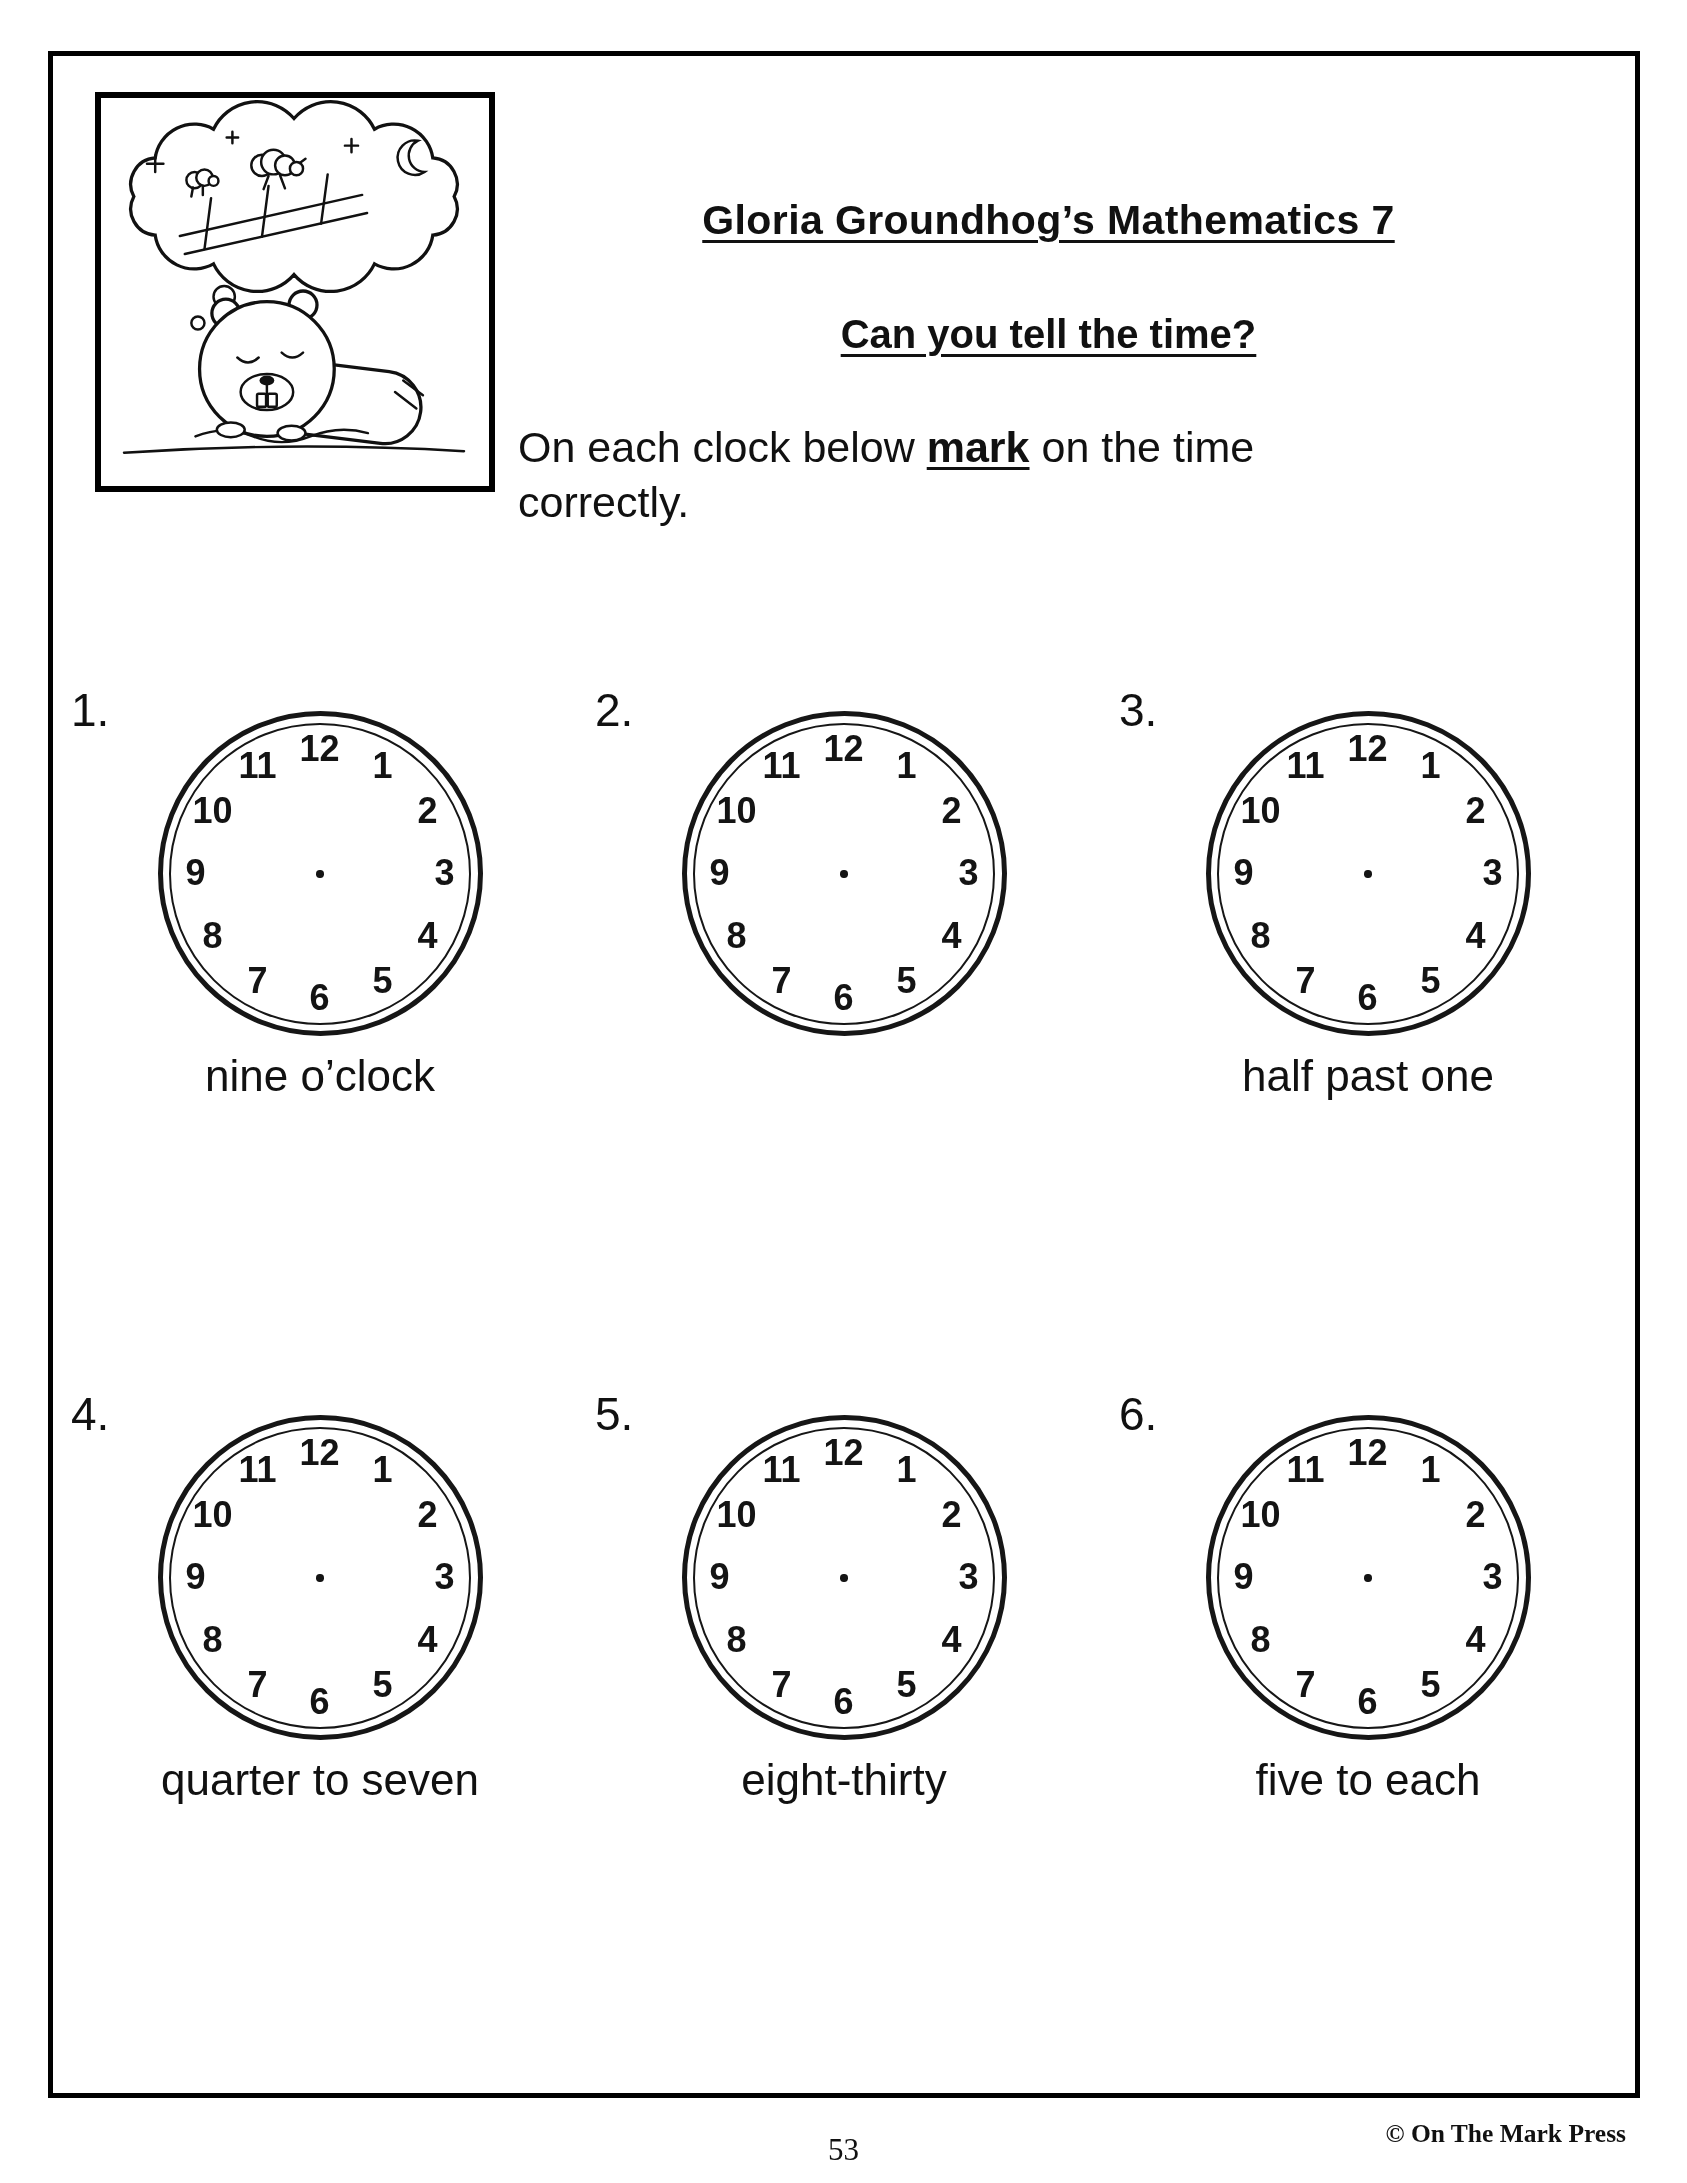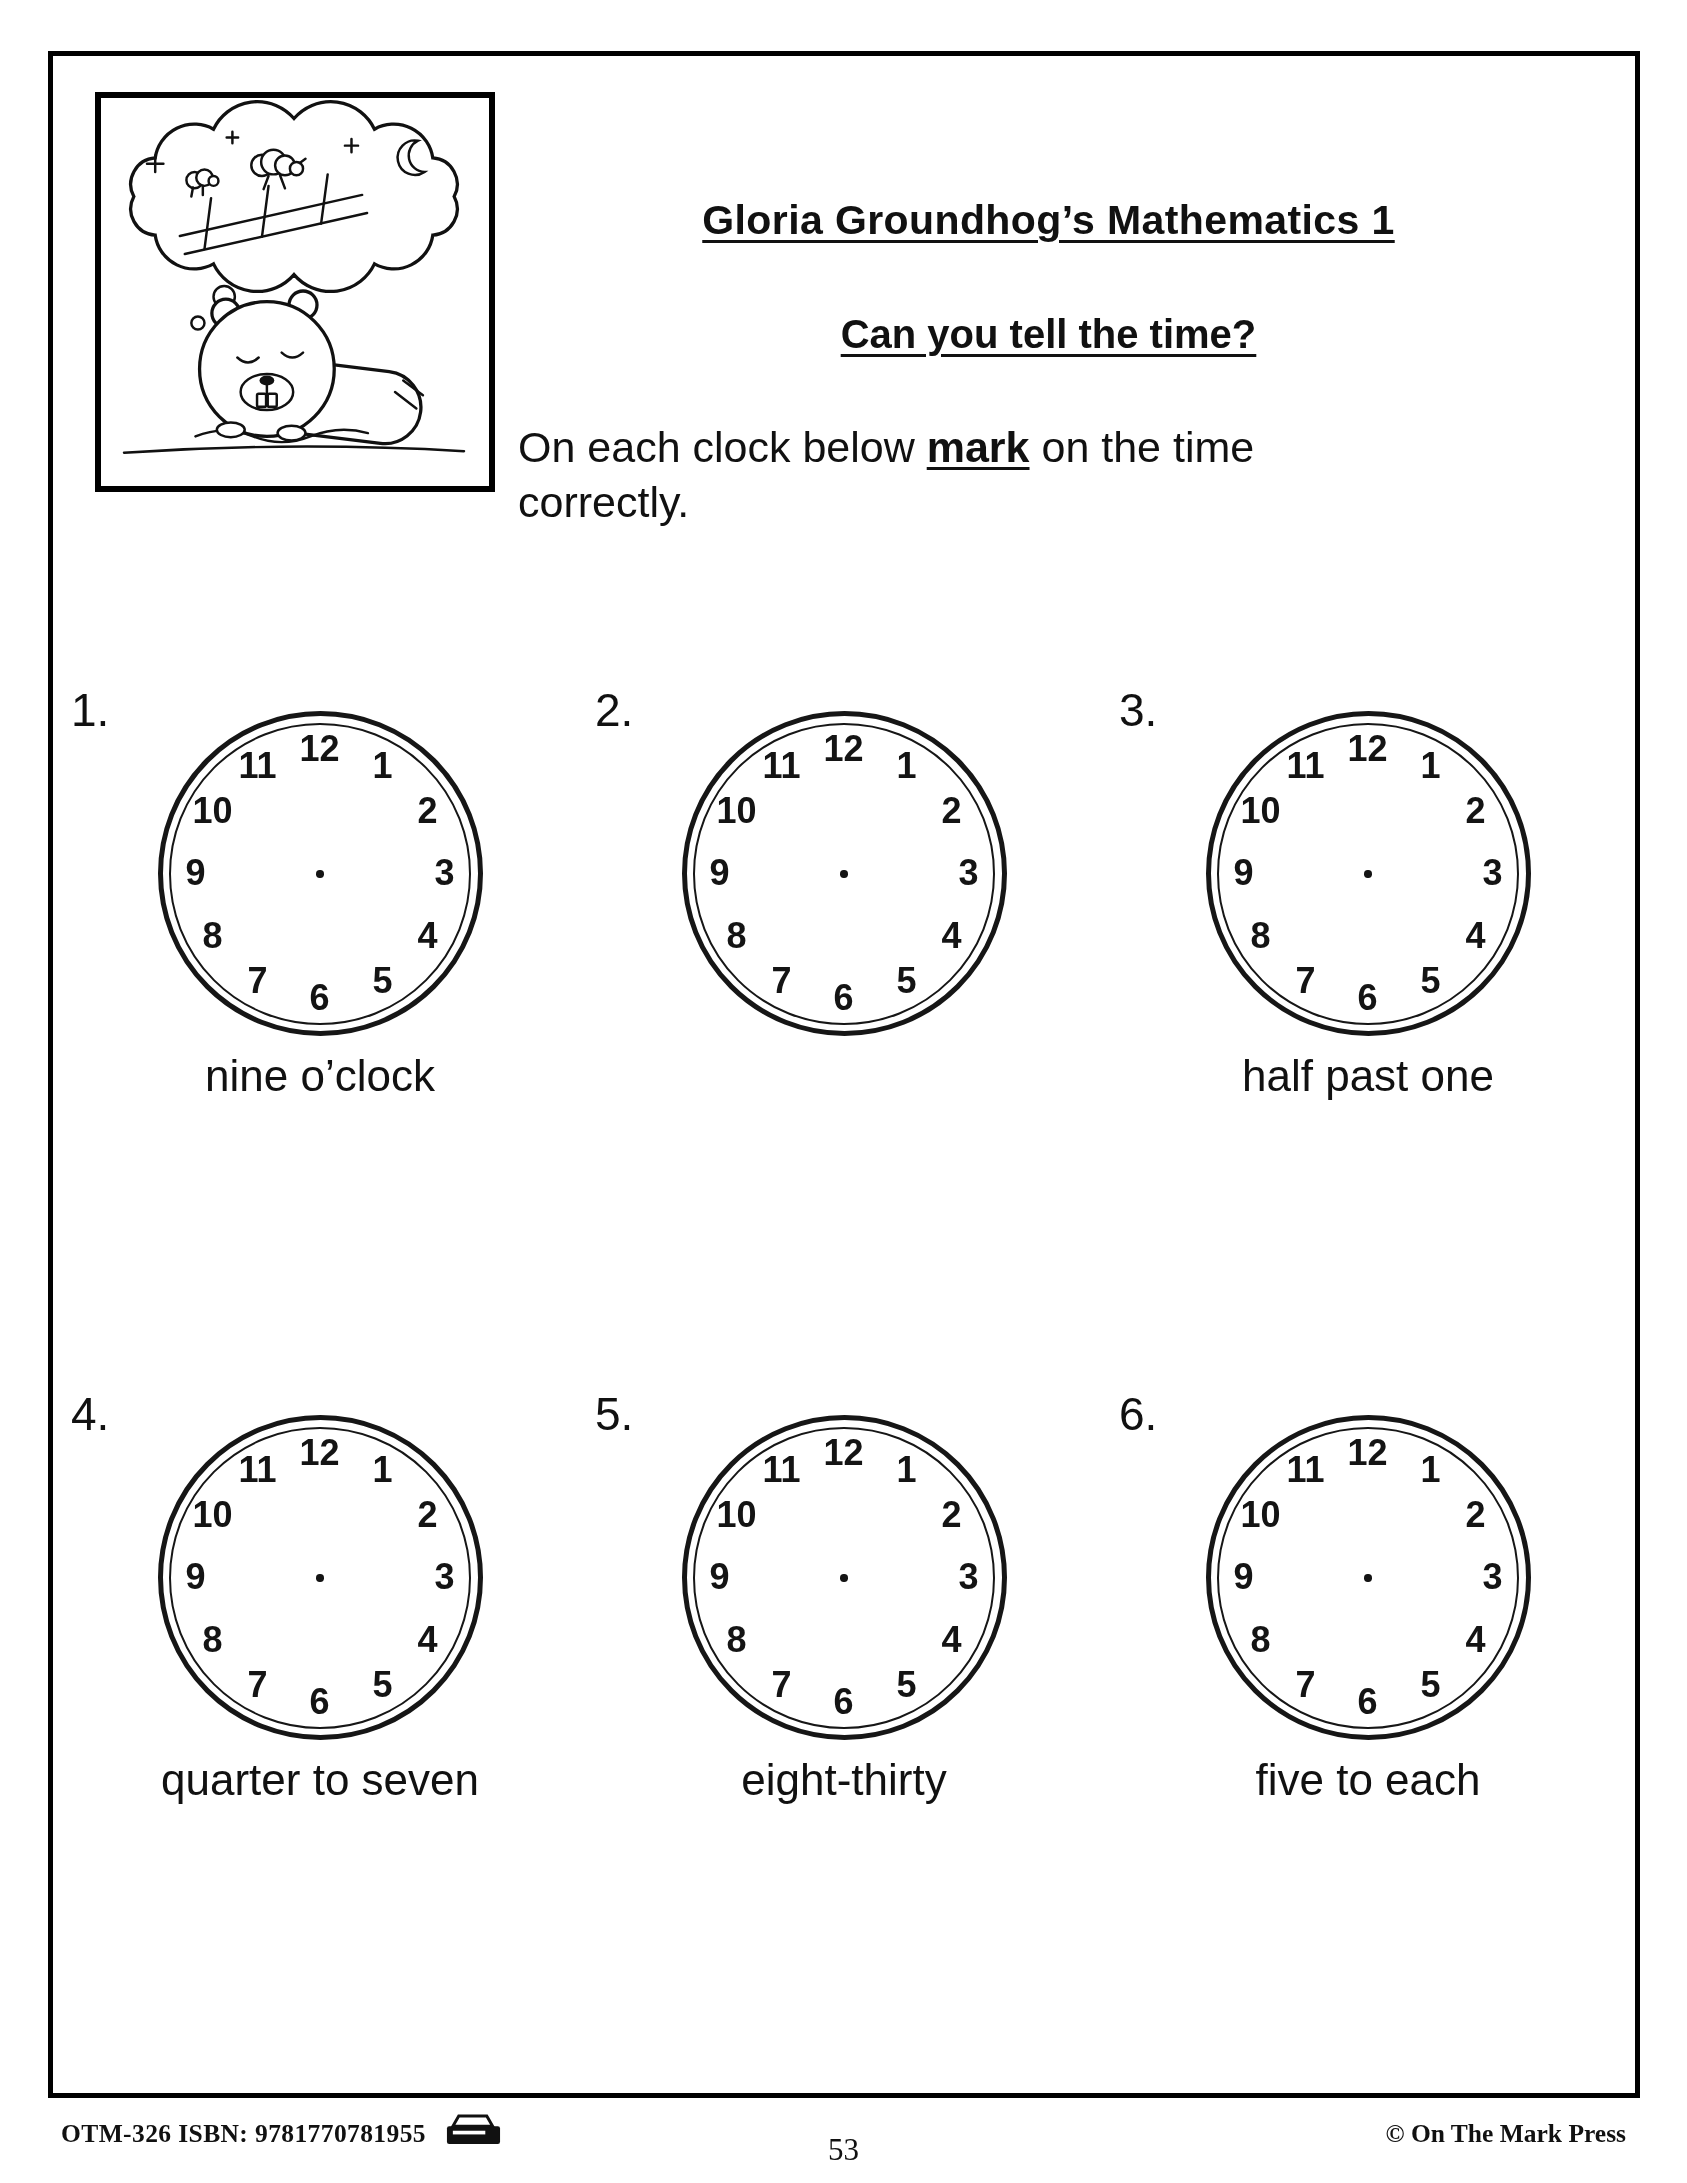--- a/index.html
+++ b/index.html
@@ -203,21 +203,21 @@
       <ellipse cx="202" cy="344" rx="9" ry="6" fill="#111"></ellipse>
       <path class="ln" d="M 202 350 V 360"></path>
       <rect class="shp3" x="190" y="360" width="11" height="16" rx="2"></rect>
       <rect class="shp3" x="203" y="360" width="11" height="16" rx="2"></rect>
 
       <ellipse class="shp3" cx="158" cy="404" rx="17" ry="9"></ellipse>
       <ellipse class="shp3" cx="232" cy="408" rx="17" ry="9"></ellipse>
     </svg>
   </div>
   <div class="header-right">
-    <h1 class="title">Gloria Groundhog’s Mathematics 1</h1>
+    <h1 class="title">Gloria Groundhog’s Mathematics 7</h1>
     <h2 class="subtitle">Can you tell the time?</h2>
     <p class="instruction"><span>On each clock below </span><span class="mark-word">mark</span><span> on the time correctly.</span></p>
   </div>
 </div>
 
 <div class="clock-row" id="clock-row-1">
     <div class="clock-cell">
       <div class="clock-number-label">1.</div>
       <div class="clock-face">
         <div class="clock-inner-ring"></div>
@@ -334,26 +334,16 @@
         <span class="clock-numeral" style="left: 33px; top: 157px;">9</span>
         <span class="clock-numeral" style="left: 50px; top: 95px;">10</span>
         <span class="clock-numeral" style="left: 95px; top: 50px;">11</span>
         <div class="clock-center-dot"></div>
       </div>
       <div class="clock-caption">five to each</div>
     </div>
   </div>
 
 <div class="footer">
-  <div class="footer-left">
-    <span>OTM-326  ISBN: 9781770781955</span>
-    <span class="printer-icon">
-      <svg width="59" height="38" viewBox="0 0 80 50">
-        <rect x="4" y="20" width="72" height="24" rx="3" fill="#111"></rect>
-        <polygon points="20,6 58,6 66,20 12,20" fill="#fff" stroke="#111" stroke-width="4"></polygon>
-        <rect x="12" y="26" width="44" height="5" fill="#fff"></rect>
-      </svg>
-    </span>
-  </div>
   <div class="footer-page">53</div>
   <div class="footer-right">© On The Mark Press</div>
 </div>
 
 
 </body></html>

